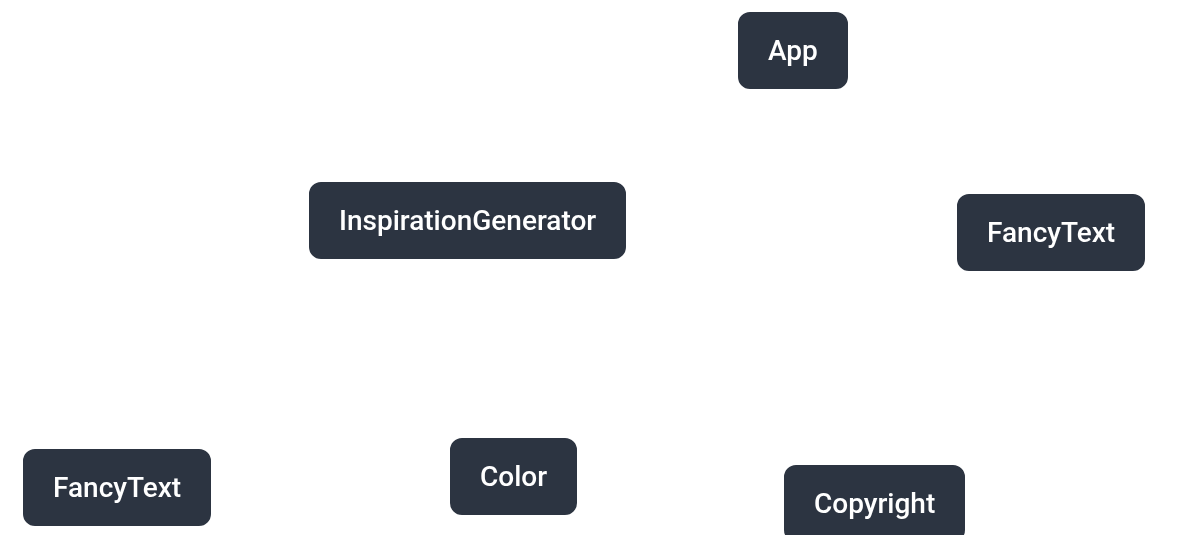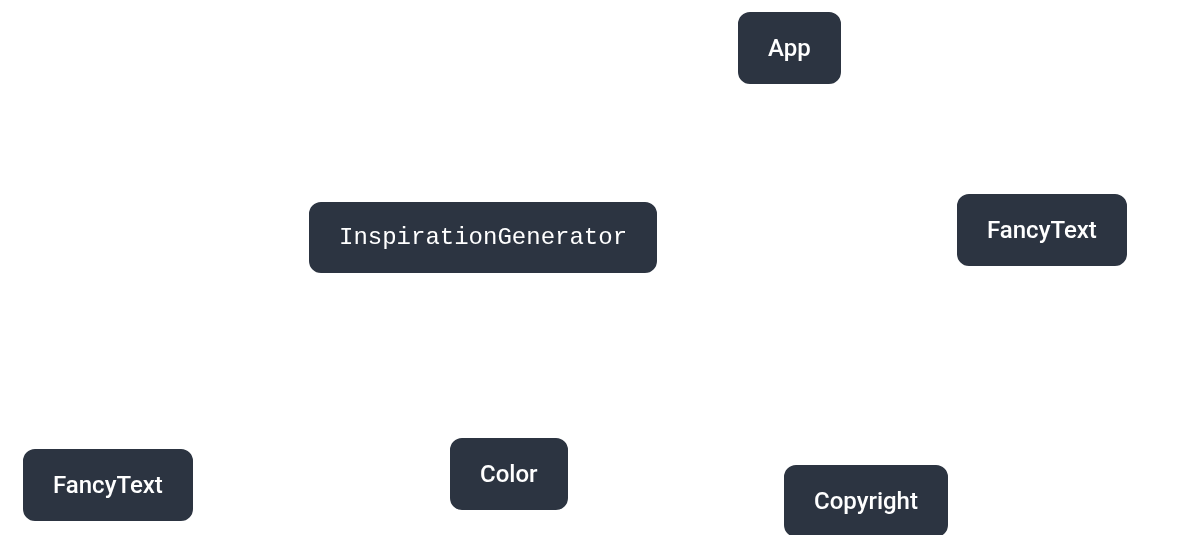--- a/index.html
+++ b/index.html
@@ -13,21 +13,21 @@
       background: transparent;
       font-family: -apple-system, BlinkMacSystemFont, "Segoe UI", Roboto, Helvetica, Arial, sans-serif;
       position: relative;
     }
     .node {
       position: absolute;
       background: #2c3441;
       border: 2.5px solid #ffffff;
       border-radius: 14px;
       color: #ffffff;
-      font-size: 24px;
+      font-size: 28px;
       font-weight: 500;
       padding: 22px 30px;
       white-space: nowrap;
       display: flex;
       align-items: center;
       justify-content: flex-start;
     }
     .edge-label {
       position: absolute;
       background: transparent;
@@ -71,21 +71,21 @@
 
   <path class="dashed" d="M 370 298 Q 385 313 407 313 L 482 313 Q 502 313 502 333 L 502 447"></path>
 
   <path d="M 565 270 L 565 295 Q 565 313 585 313 L 843 313 Q 863 313 863 333 L 863 447"></path>
 </svg>
 
 <div class="node" style="left:736px; top:10px;">
   <span>App</span>
 </div>
 
-<div class="node" style="left:307px; top:200px;font-family:Liberation Mono, monospace;">
+<div class="node" style="left:307px; top:180px;">
   <span>InspirationGenerator</span>
 </div>
 
 <div class="node" style="left:955px; top:192px;">
   <span>FancyText</span>
 </div>
 
 <div class="node" style="left:21px; top:447px;">
   <span>FancyText</span>
 </div>

